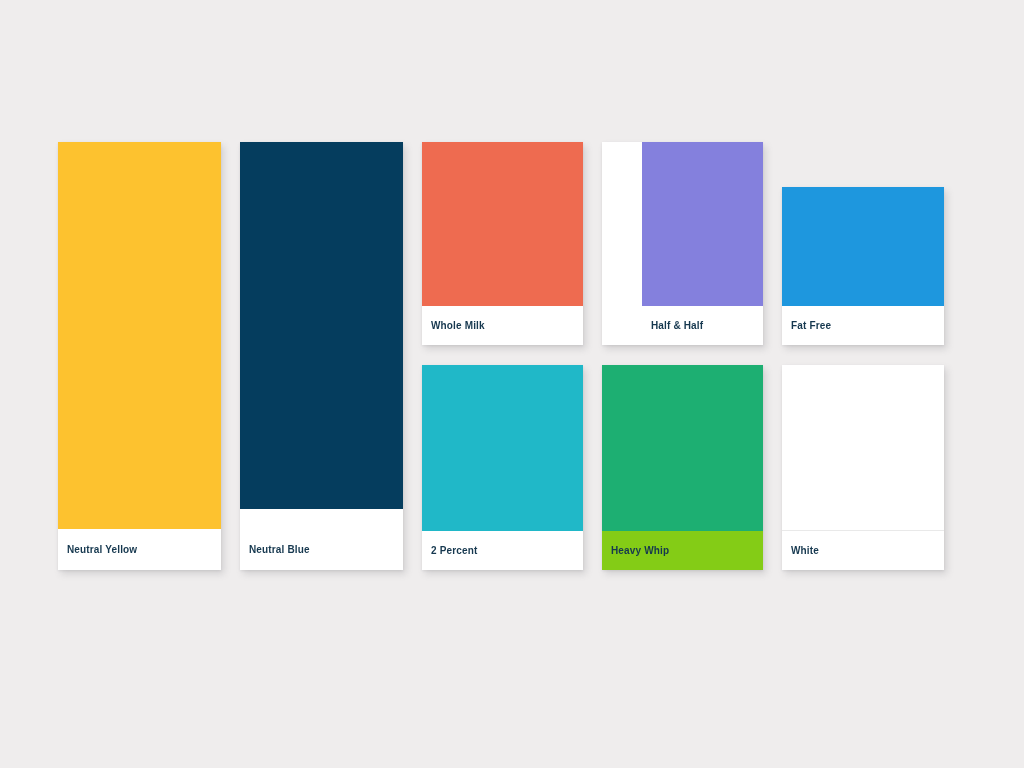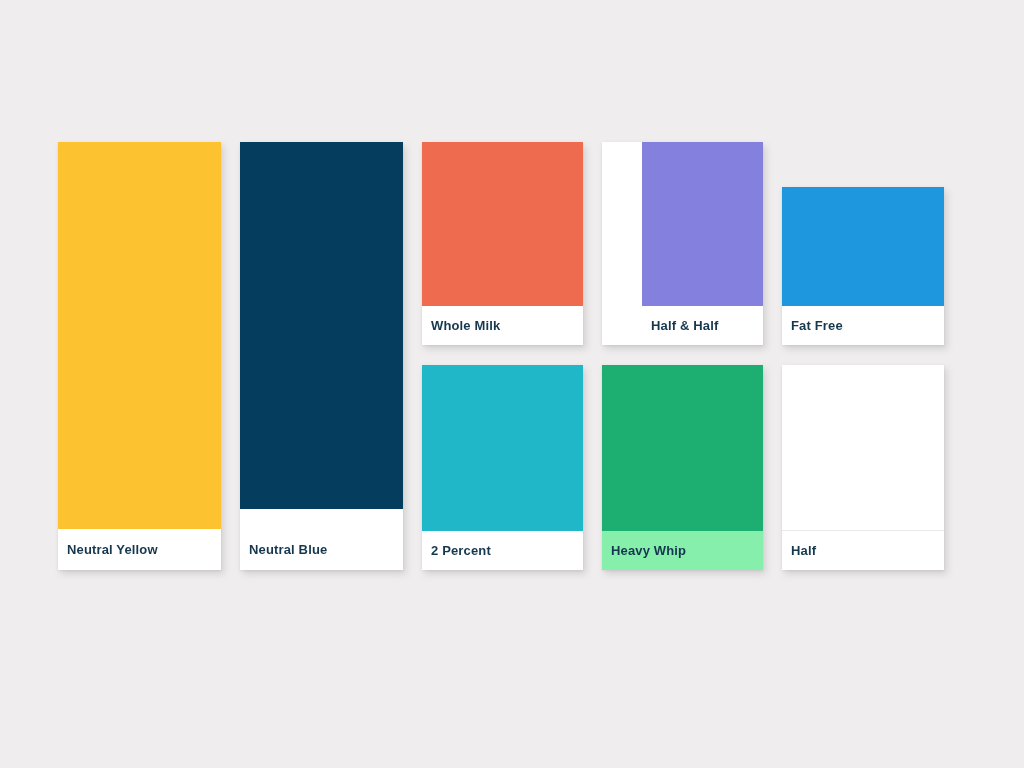--- a/index.html
+++ b/index.html
@@ -65,21 +65,21 @@
     align-items: center;
     padding-left: 9px;
     background: #ffffff;
   }
   .card.tall .label-strip {
     flex-basis: 41px;
     height: 41px;
   }
   .label-text {
     font-family: "Liberation Sans", sans-serif;
-    font-size: 13px;
+    font-size: 10px;
     font-weight: bold;
     letter-spacing: 0.15px;
     color: #16384f;
     white-space: nowrap;
     line-height: 1;
   }
 </style>
 </head>
 <body style="background: rgb(239, 237, 237);">
 
@@ -124,26 +124,26 @@
 
     <div class="card" style="background-color: #0ea5e9;">
       <div class="swatch" style="background-color: rgb(32, 184, 200);"></div>
       <div class="label-strip" style="background-color: rgb(255, 255, 255);">
         <span class="label-text" style="color: rgb(22, 56, 79);">2 Percent</span>
       </div>
     </div>
 
     <div class="card" style="background-color: rgb(255, 255, 255);">
       <div class="swatch" style="background-color: rgb(29, 175, 114);"></div>
-      <div class="label-strip" style="background-color: #86efac;">
+      <div class="label-strip" style="background-color: #84cc16;">
         <span class="label-text" style="color: rgb(22, 56, 79);">Heavy Whip</span>
       </div>
     </div>
 
     <div class="card is-white" style="background-color: rgb(255, 255, 255);">
       <div class="swatch" style="background-color: rgb(255, 255, 255);"></div>
       <div class="label-strip" style="background-color: rgb(255, 255, 255);">
-        <span class="label-text" style="color: rgb(22, 56, 79);">Half</span>
+        <span class="label-text" style="color: rgb(22, 56, 79);">White</span>
       </div>
     </div>
 
   </div>
 </div>
 
 </body></html>

